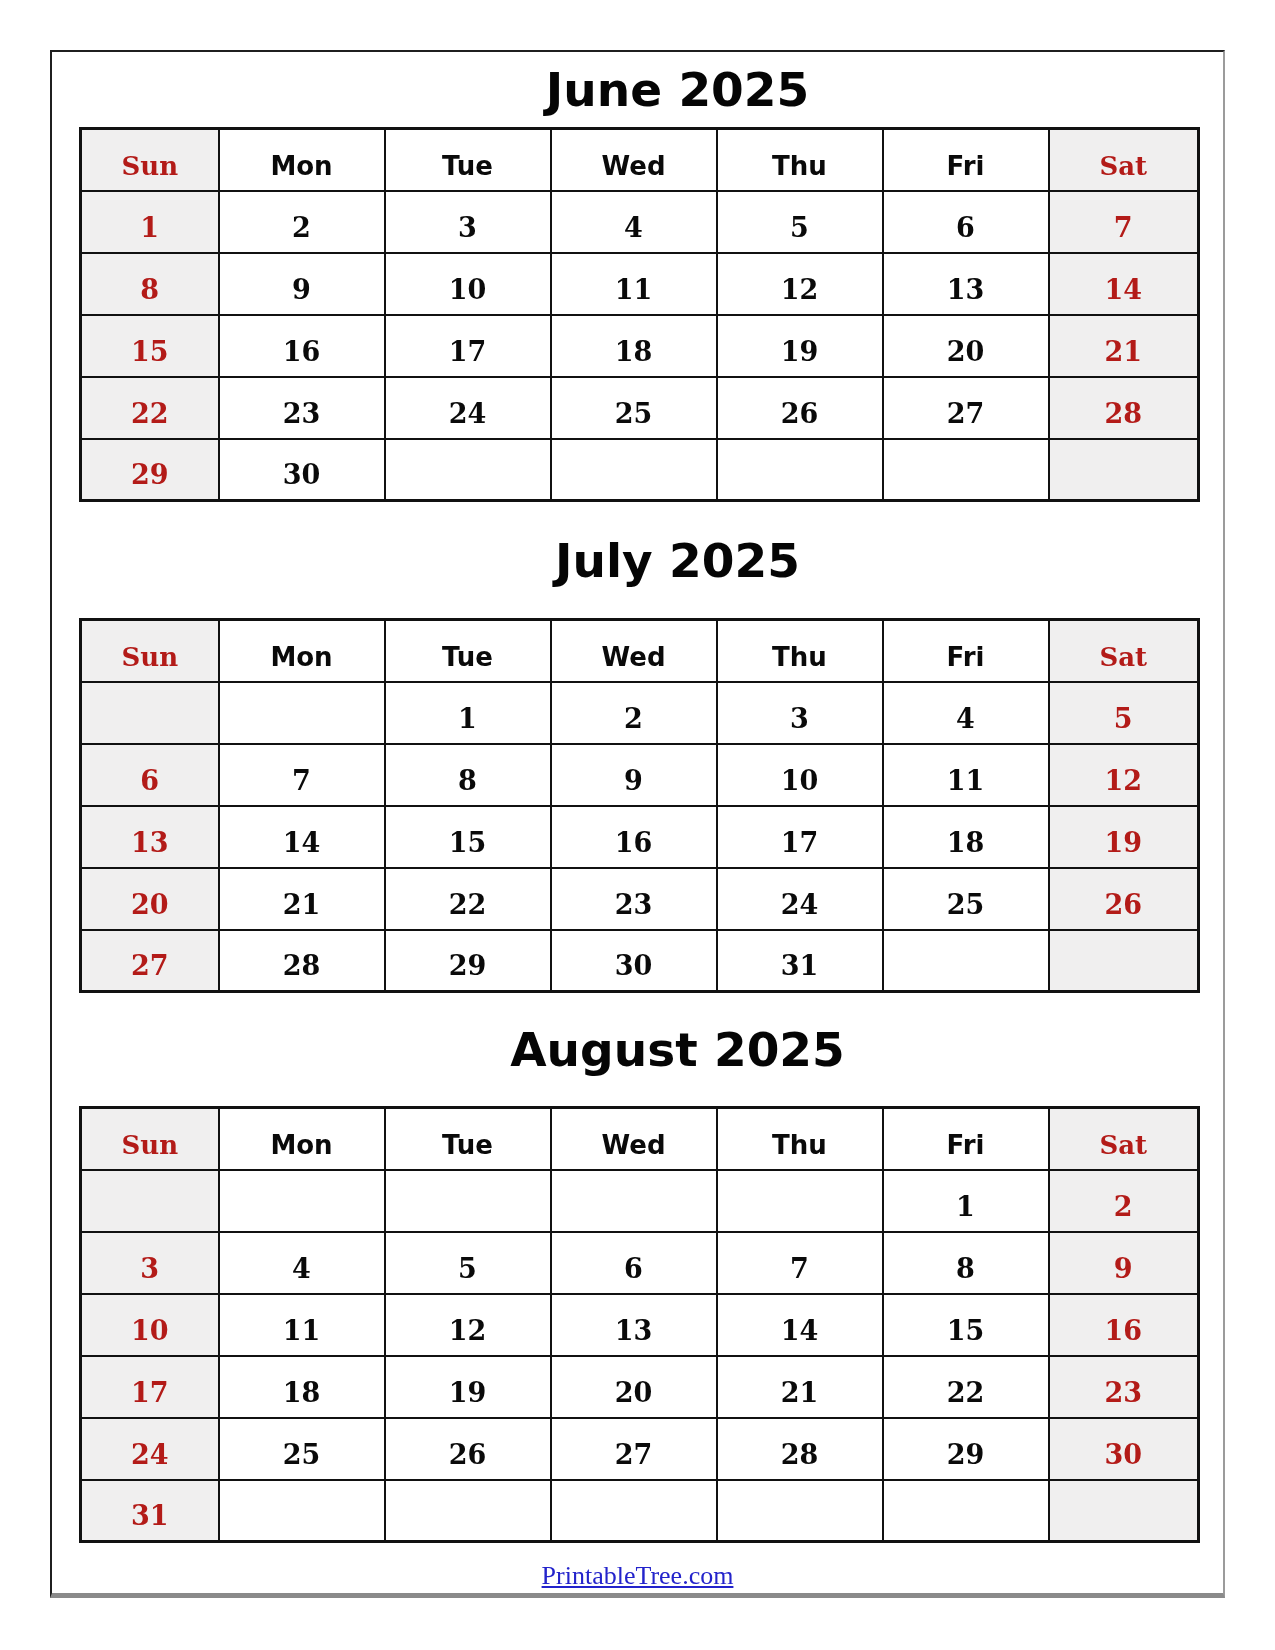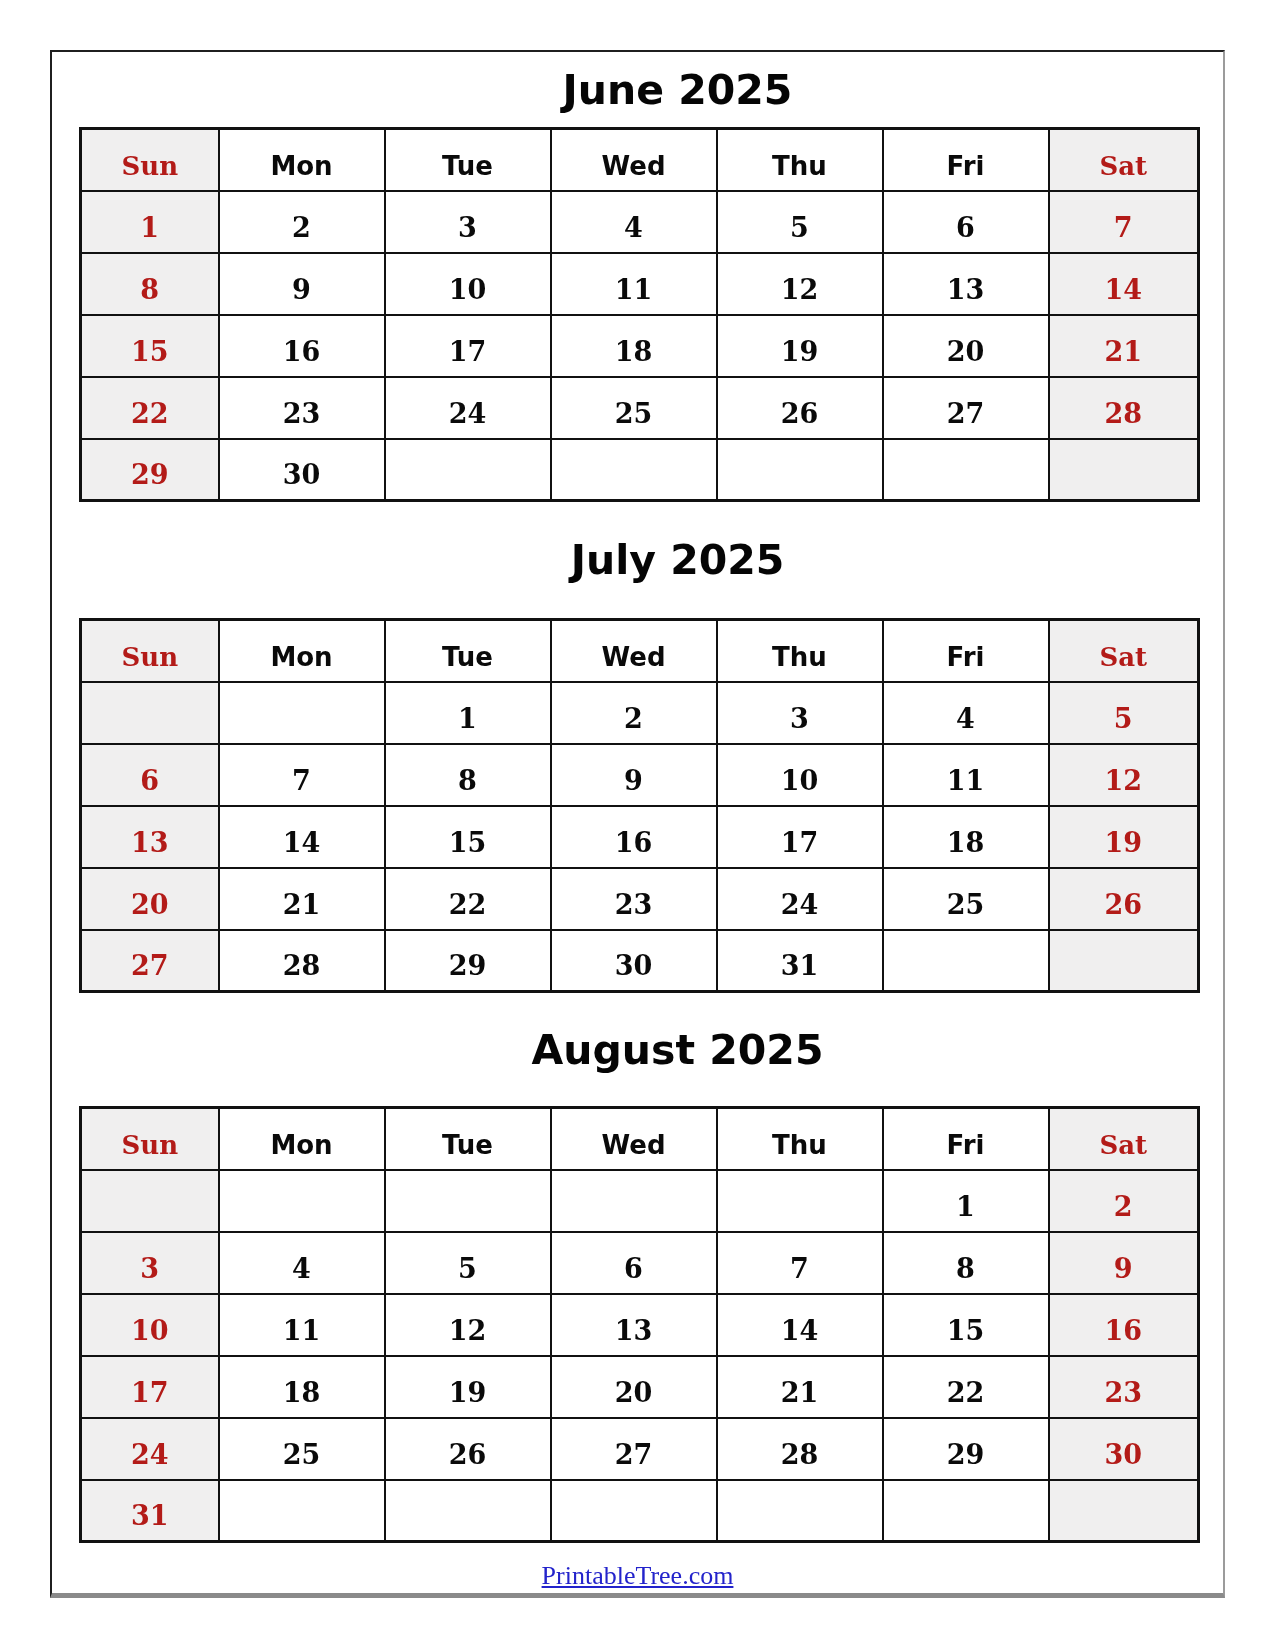--- a/index.html
+++ b/index.html
@@ -23,21 +23,21 @@
     border-right-color:#9b9b9b;
     border-bottom:5px solid #8a8a8a;
   }
   .month-title{
     display:flex;align-items:center;justify-content:center;
   }
   .month-title .title-text{
     position:relative;left:40px;
     font-family:"DejaVu Sans",sans-serif;
     font-weight:bold;
-    font-size:41px;
+    font-size:47px;
     letter-spacing:0px;
     color:#050505;
     white-space:nowrap;
   }
   .title-june{height:75px;}
   .title-july{height:116px;}
   .title-august{height:113px;align-items:center;}
 
   table.month{
     margin-left:27px;

